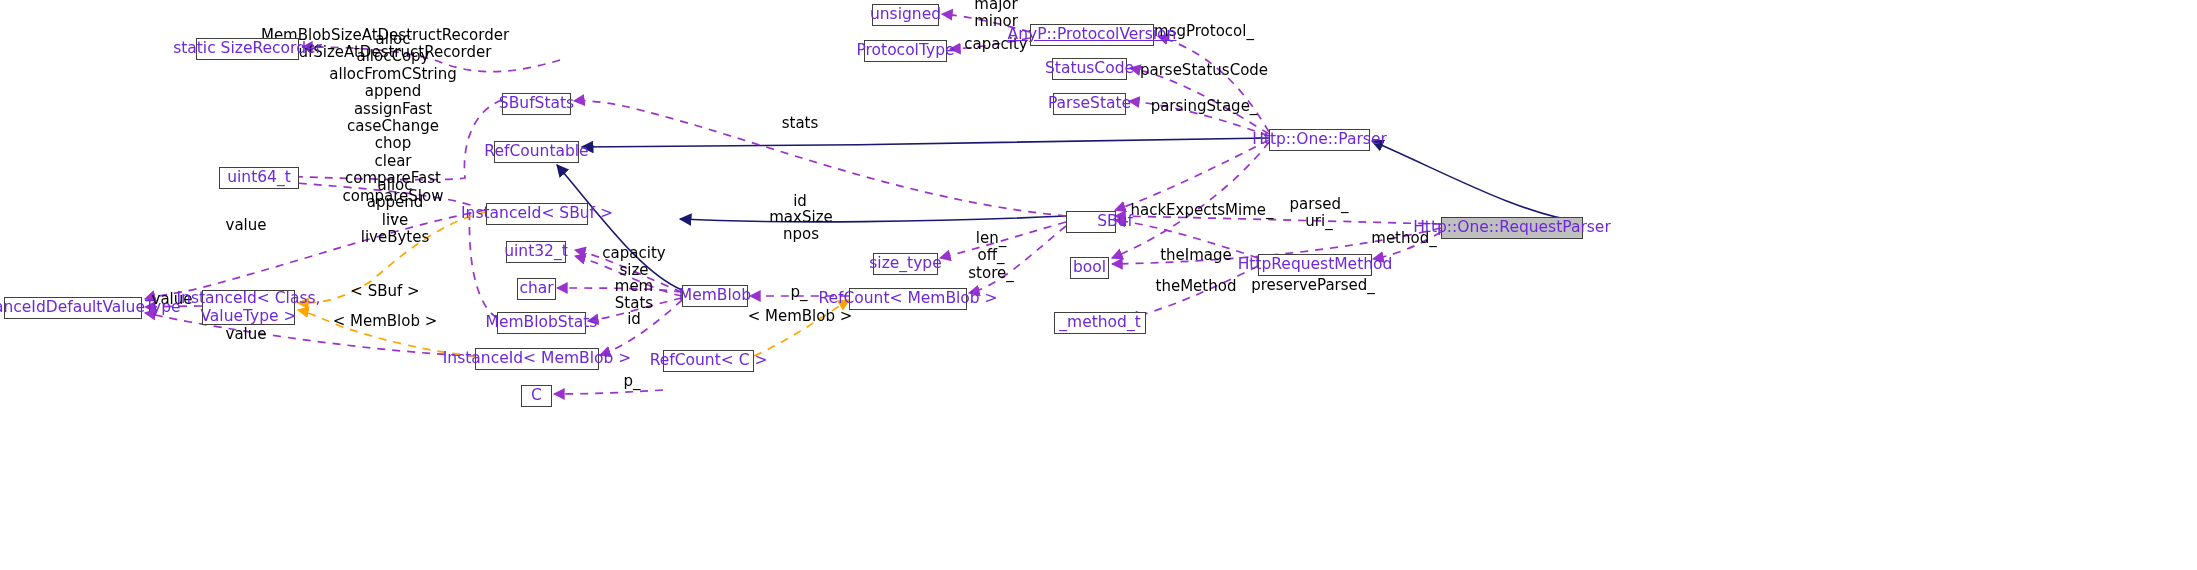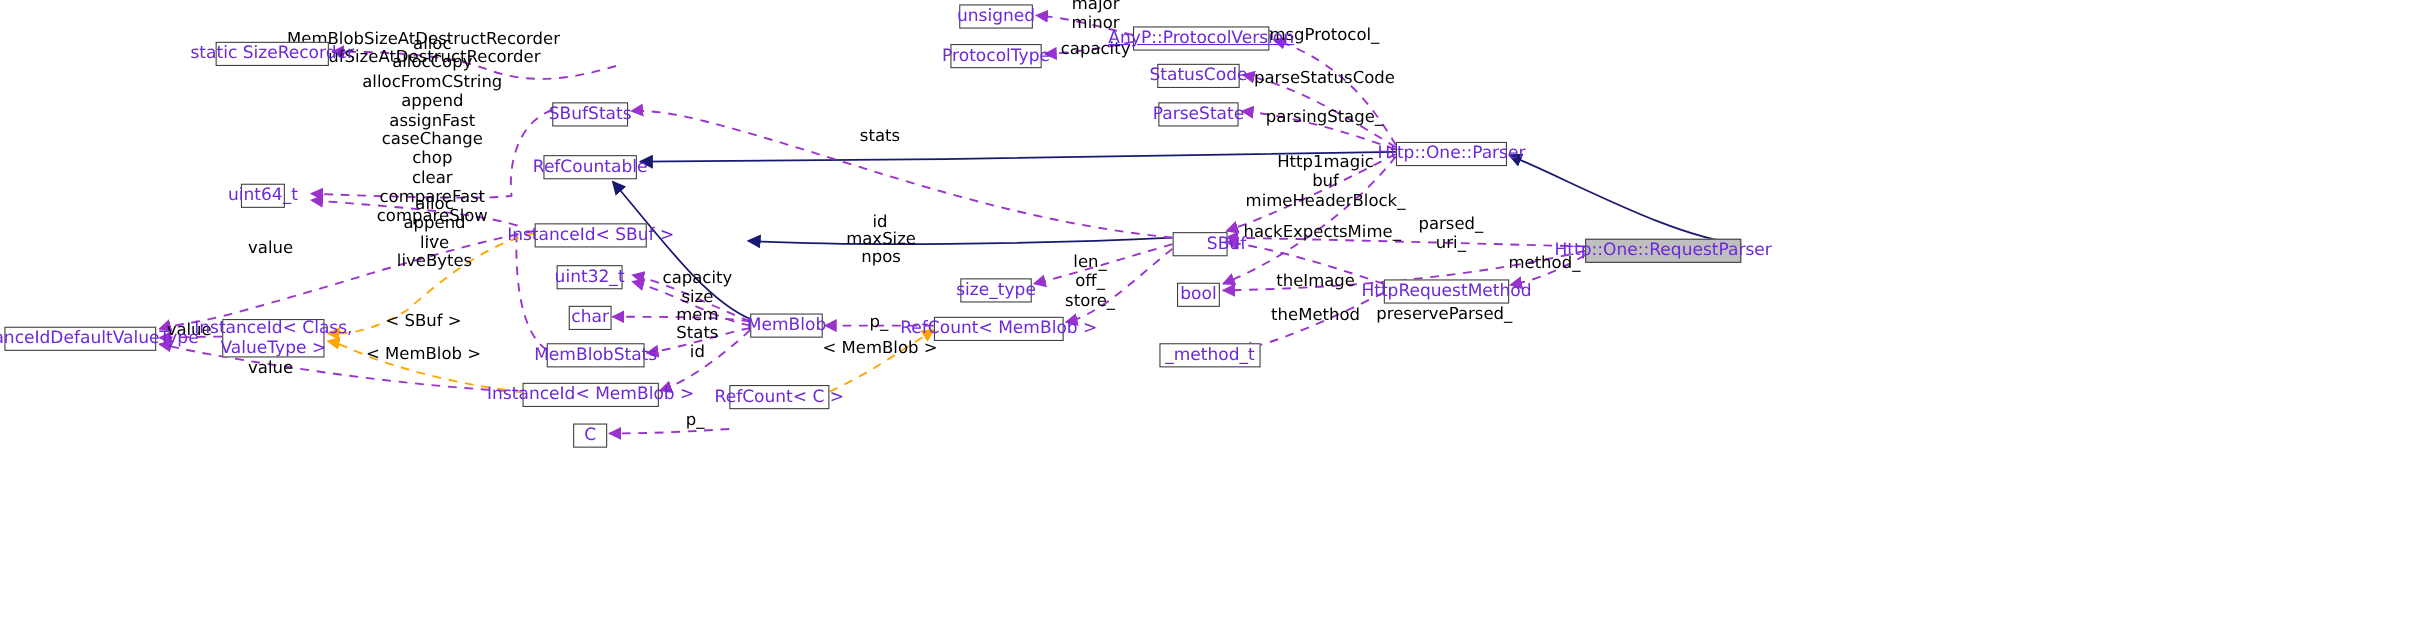--- a/index.html
+++ b/index.html
@@ -113,21 +113,21 @@
     <g fill="none" stroke="#ffa500" stroke-width="1.7" stroke-dasharray="8,7">
       <path d="M 486,212 C 440,222 400,256 370,282 C 340,300 320,304 298,303" marker-end="url(#arrow-orange)"></path>
       <path d="M 475,356 C 430,352 380,340 340,326 C 320,318 308,312 298,310" marker-end="url(#arrow-orange)"></path>
       <path d="M 754,356 C 790,340 820,318 849,300" marker-end="url(#arrow-orange)" stroke="#ffa500"></path>
     </g>
   </svg>
 
 <div class="node" style="left: 196px; top: 38px; width: 103px; height: 22px;">static SizeRecorder</div>
     <div class="node" style="left: 502px; top: 93px; width: 69px; height: 22px;">SBufStats</div>
     <div class="node" style="left: 494px; top: 141px; width: 85px; height: 22px;">RefCountable</div>
-    <div class="node" style="left: 219px; top: 167px; width: 40px; height: 22px;">uint64_t</div>
+    <div class="node" style="left: 219px; top: 167px; width: 80px; height: 22px;">uint64_t</div>
     <div class="node" style="left: 486px; top: 203px; width: 102px; height: 22px;">InstanceId&lt; SBuf &gt;</div>
     <div class="node" style="left: 506px; top: 241px; width: 60px; height: 22px;">uint32_t</div>
     <div class="node" style="left: 517px; top: 278px; width: 39px; height: 22px;">char</div>
     <div class="node" style="left: 682px; top: 285px; width: 66px; height: 22px;">MemBlob</div>
     <div class="node" style="left: 4px; top: 297px; width: 138px; height: 22px;">InstanceIdDefaultValueType</div>
     <div class="node" style="left: 202px; top: 290px; width: 93px; height: 35px;">InstanceId&lt; Class,
 ValueType &gt;</div>
     <div class="node" style="left: 497px; top: 312px; width: 89px; height: 22px;">MemBlobStats</div>
     <div class="node" style="left: 475px; top: 348px; width: 124px; height: 22px;">InstanceId&lt; MemBlob &gt;</div>
     <div class="node" style="left: 521px; top: 385px; width: 31px; height: 22px;">C</div>
@@ -181,23 +181,20 @@
     <div class="edge-label" style="left: 800px; top: 202px;">id</div>
     <div class="edge-label" style="left: 801px; top: 226px;">maxSize
 npos</div>
     <div class="edge-label" style="left: 800px; top: 124px;">stats</div>
     <div class="edge-label" style="left: 996px; top: 13px;">major
 minor</div>
     <div class="edge-label" style="left: 996px; top: 45px;">capacity</div>
     <div class="edge-label" style="left: 1204px; top: 32px;">msgProtocol_</div>
     <div class="edge-label" style="left: 1204px; top: 71px;">parseStatusCode</div>
     <div class="edge-label" style="left: 1204px; top: 107px;">parsingStage_</div>
-    <div class="edge-label" style="left: 1205px; top: 165px;">Http1magic
-buf
-mimeHeaderBlock_</div>
     <div class="edge-label" style="left: 1202px; top: 211px;">hackExpectsMime_</div>
     <div class="edge-label" style="left: 1196px; top: 256px;">theImage</div>
     <div class="edge-label" style="left: 1196px; top: 287px;">theMethod</div>
     <div class="edge-label" style="left: 1319px; top: 213px;">parsed_
 uri_</div>
     <div class="edge-label" style="left: 1313px; top: 286px;">preserveParsed_</div>
     <div class="edge-label" style="left: 1404px; top: 239px;">method_</div>
   </div>
 
 </body></html>

